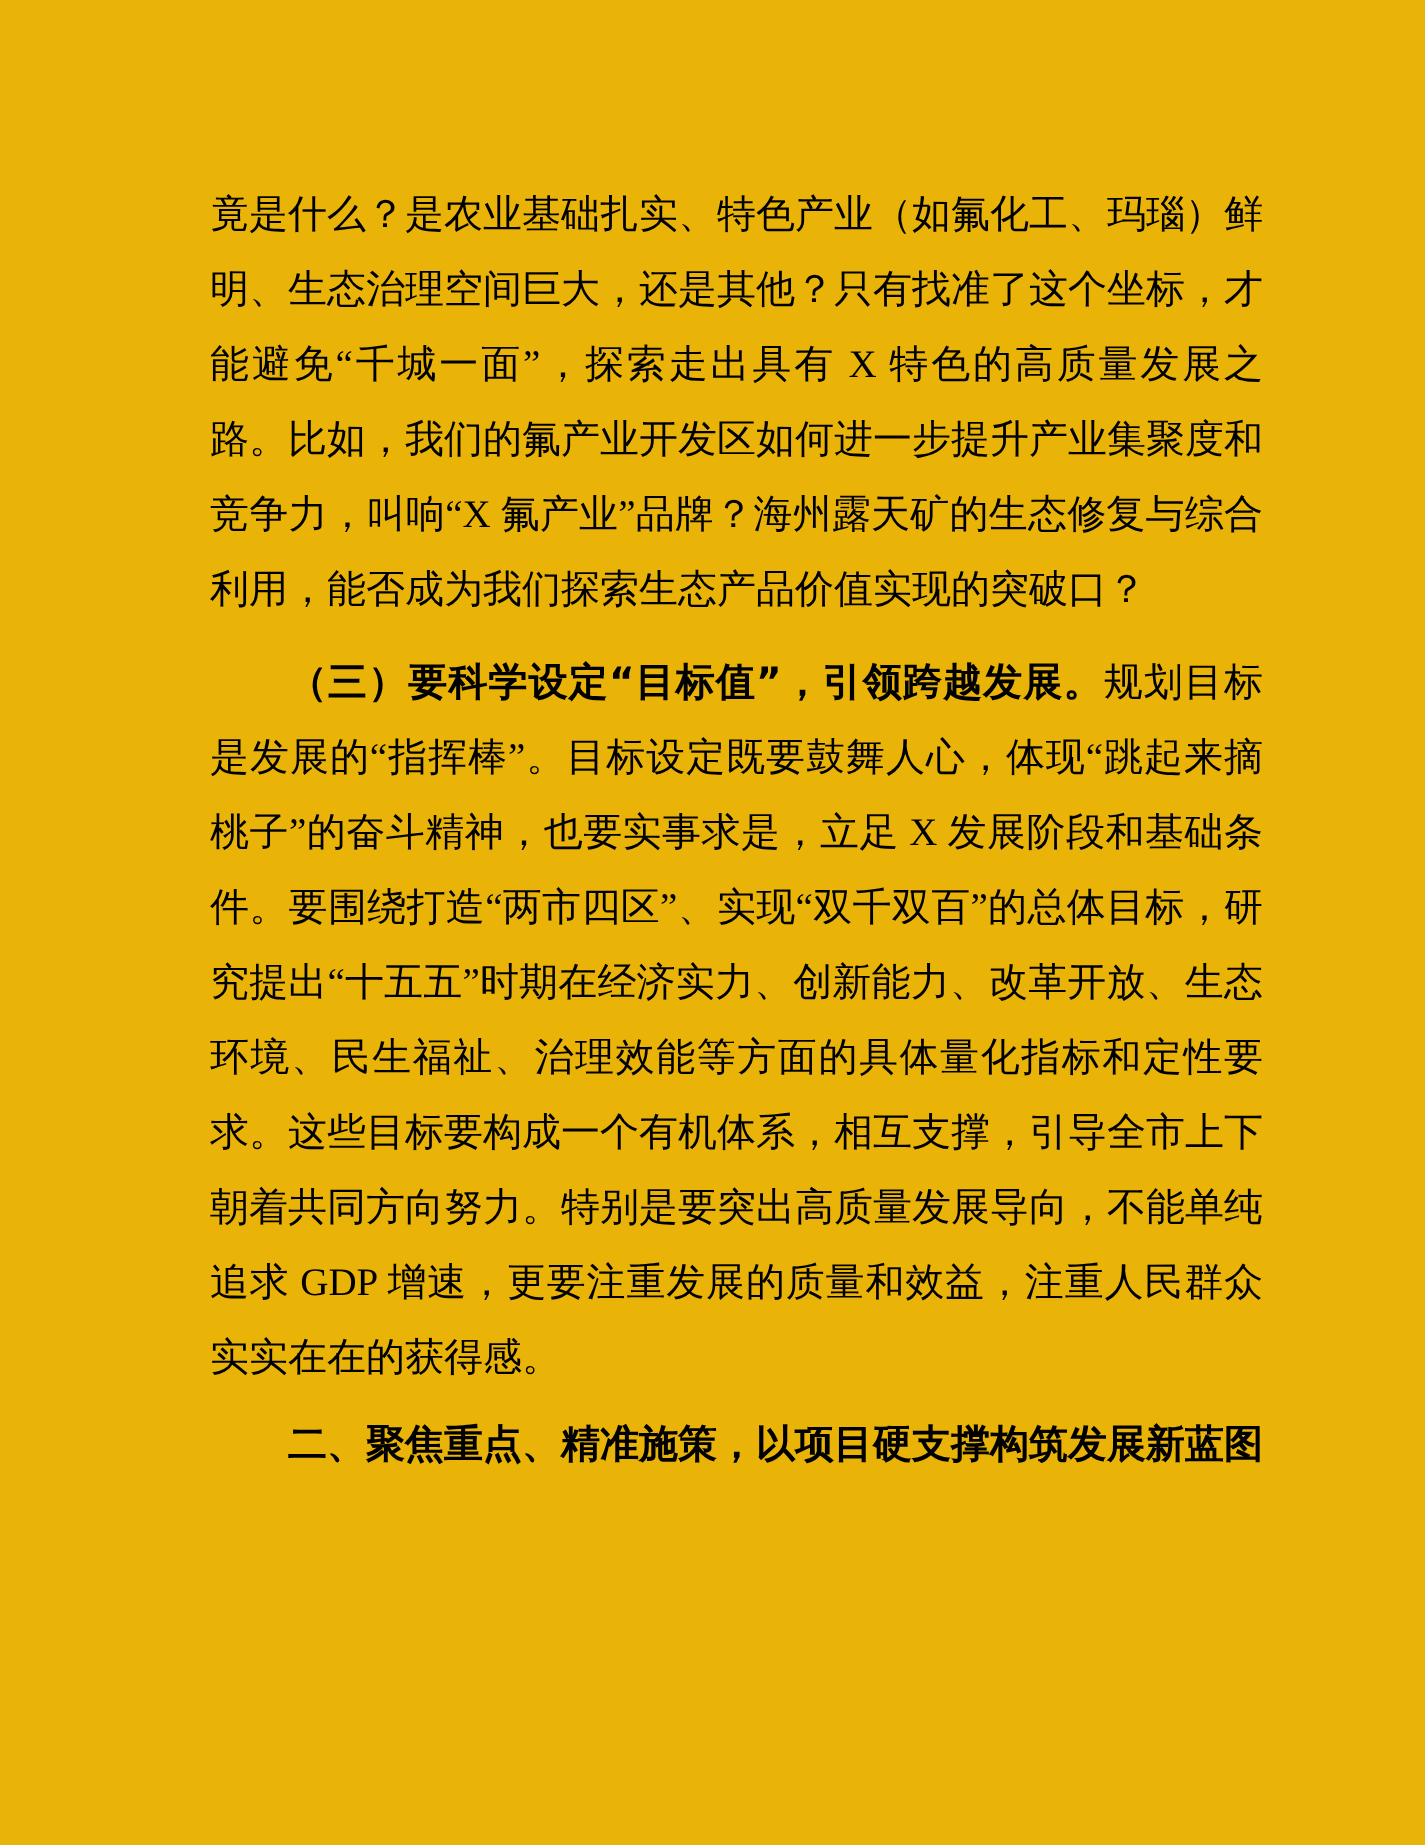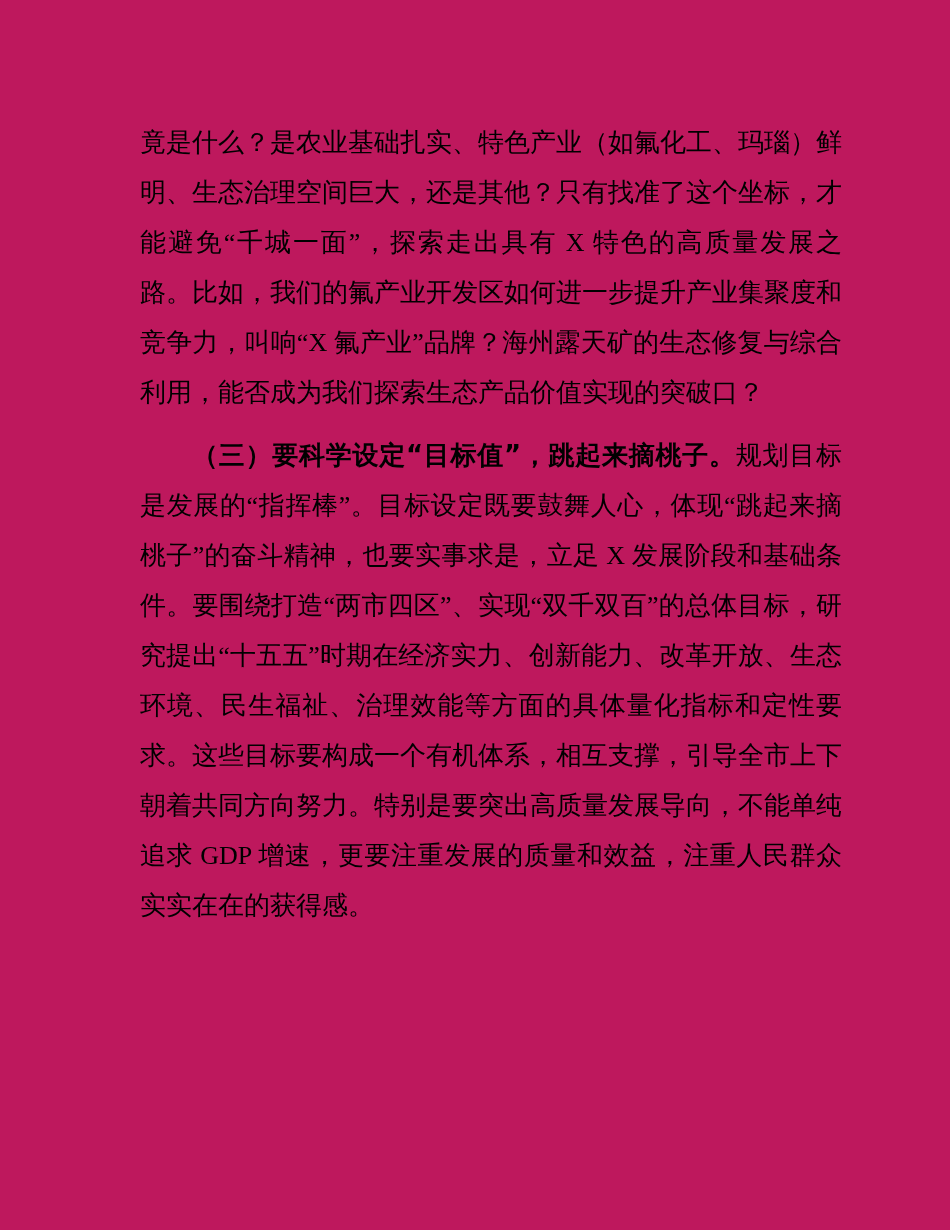--- a/index.html
+++ b/index.html
@@ -4,21 +4,21 @@
 <style>
   html, body {
     margin: 0;
     padding: 0;
     background: #ffffff;
   }
   .page {
     position: relative;
     width: 950px;
     height: 1230px;
-    background: #be185d;
+    background: #eab308;
     overflow: hidden;
     color: #000000;
     font-family: "Liberation Serif", serif;
   }
   .content {
     position: absolute;
     left: 140px;
     top: 0;
     width: 702px;
     padding-top: 118px;
@@ -57,18 +57,19 @@
   }
 </style>
 </head>
 <body>
 
 <div class="page">
   <div class="content">
 
     <p class="body-par">竟是什么？是农业基础扎实、特色产业（如氟化工、玛瑙）鲜明、生态治理空间巨大，还是其他？只有找准了这个坐标，才能避免“千城一面”，探索走出具有 X 特色的高质量发展之路。比如，我们的氟产业开发区如何进一步提升产业集聚度和竞争力，叫响“X 氟产业”品牌？海州露天矿的生态修复与综合利用，能否成为我们探索生态产品价值实现的突破口？</p>
 
-    <p class="body-par indent-2 sec3-par"><span class="lead-bold">（三）要科学设定“目标值”，跳起来摘桃子。</span><span>规划目标是发展的“指挥棒”。目标设定既要鼓舞人心，体现“跳起来摘桃子”的奋斗精神，也要实事求是，立足 X 发展阶段和基础条件。要围绕打造“两市四区”、实现“双千双百”的总体目标，研究提出“十五五”时期在经济实力、创新能力、改革开放、生态环境、民生福祉、治理效能等方面的具体量化指标和定性要求。这些目标要构成一个有机体系，相互支撑，引导全市上下朝着共同方向努力。特别是要突出高质量发展导向，不能单纯追求 GDP 增速，更要注重发展的质量和效益，注重人民群众实实在在的获得感。</span></p>
+    <p class="body-par indent-2 sec3-par"><span class="lead-bold">（三）要科学设定“目标值”，引领跨越发展。</span><span>规划目标是发展的“指挥棒”。目标设定既要鼓舞人心，体现“跳起来摘桃子”的奋斗精神，也要实事求是，立足 X 发展阶段和基础条件。要围绕打造“两市四区”、实现“双千双百”的总体目标，研究提出“十五五”时期在经济实力、创新能力、改革开放、生态环境、民生福祉、治理效能等方面的具体量化指标和定性要求。这些目标要构成一个有机体系，相互支撑，引导全市上下朝着共同方向努力。特别是要突出高质量发展导向，不能单纯追求 GDP 增速，更要注重发展的质量和效益，注重人民群众实实在在的获得感。</span></p>
 
+    <h2 class="section-heading">二、聚焦重点、精准施策，以项目硬支撑构筑发展新蓝图</h2>
 
 
   </div>
 </div>
 
 </body></html>

